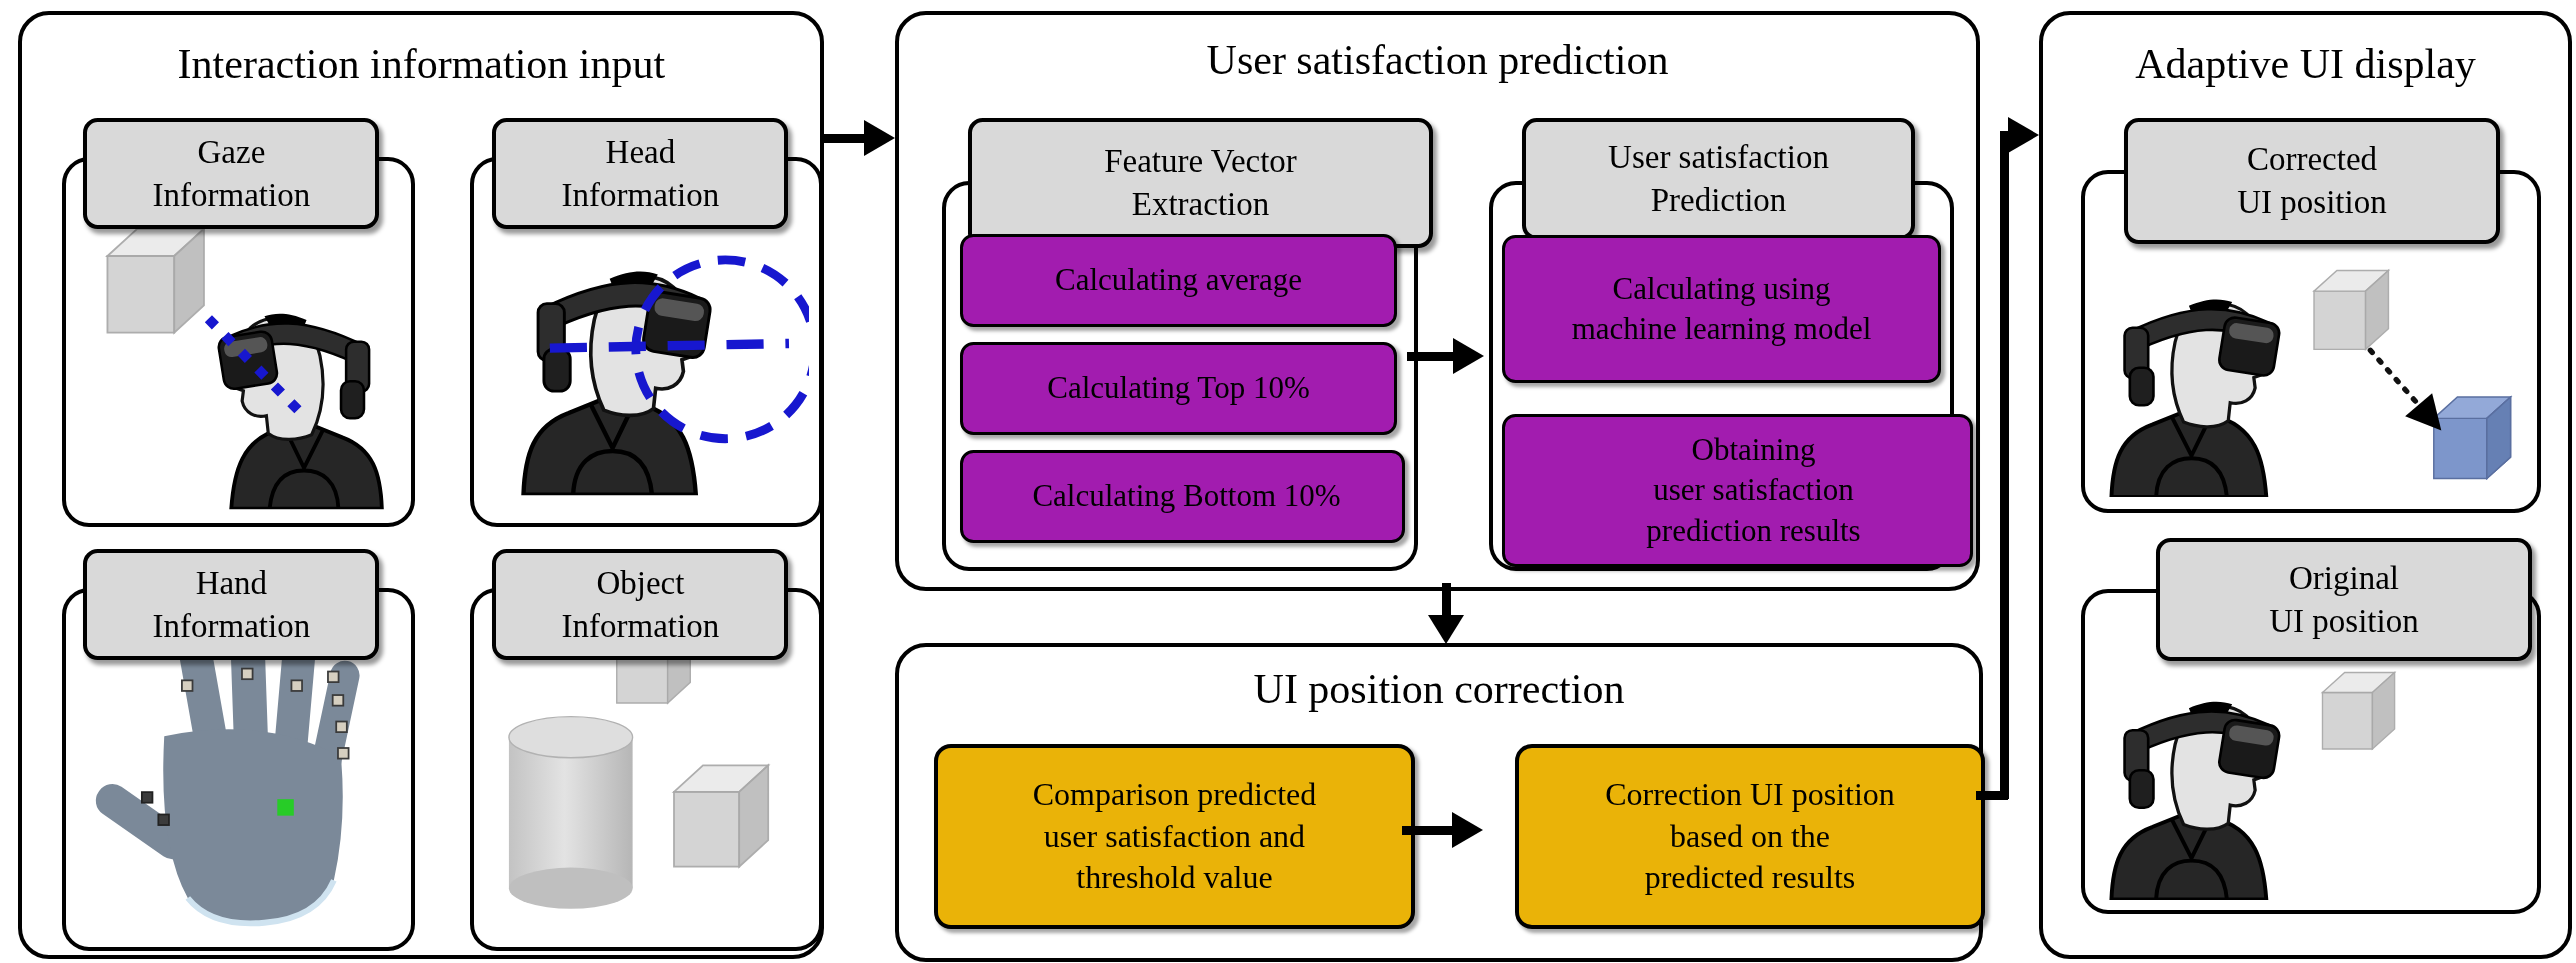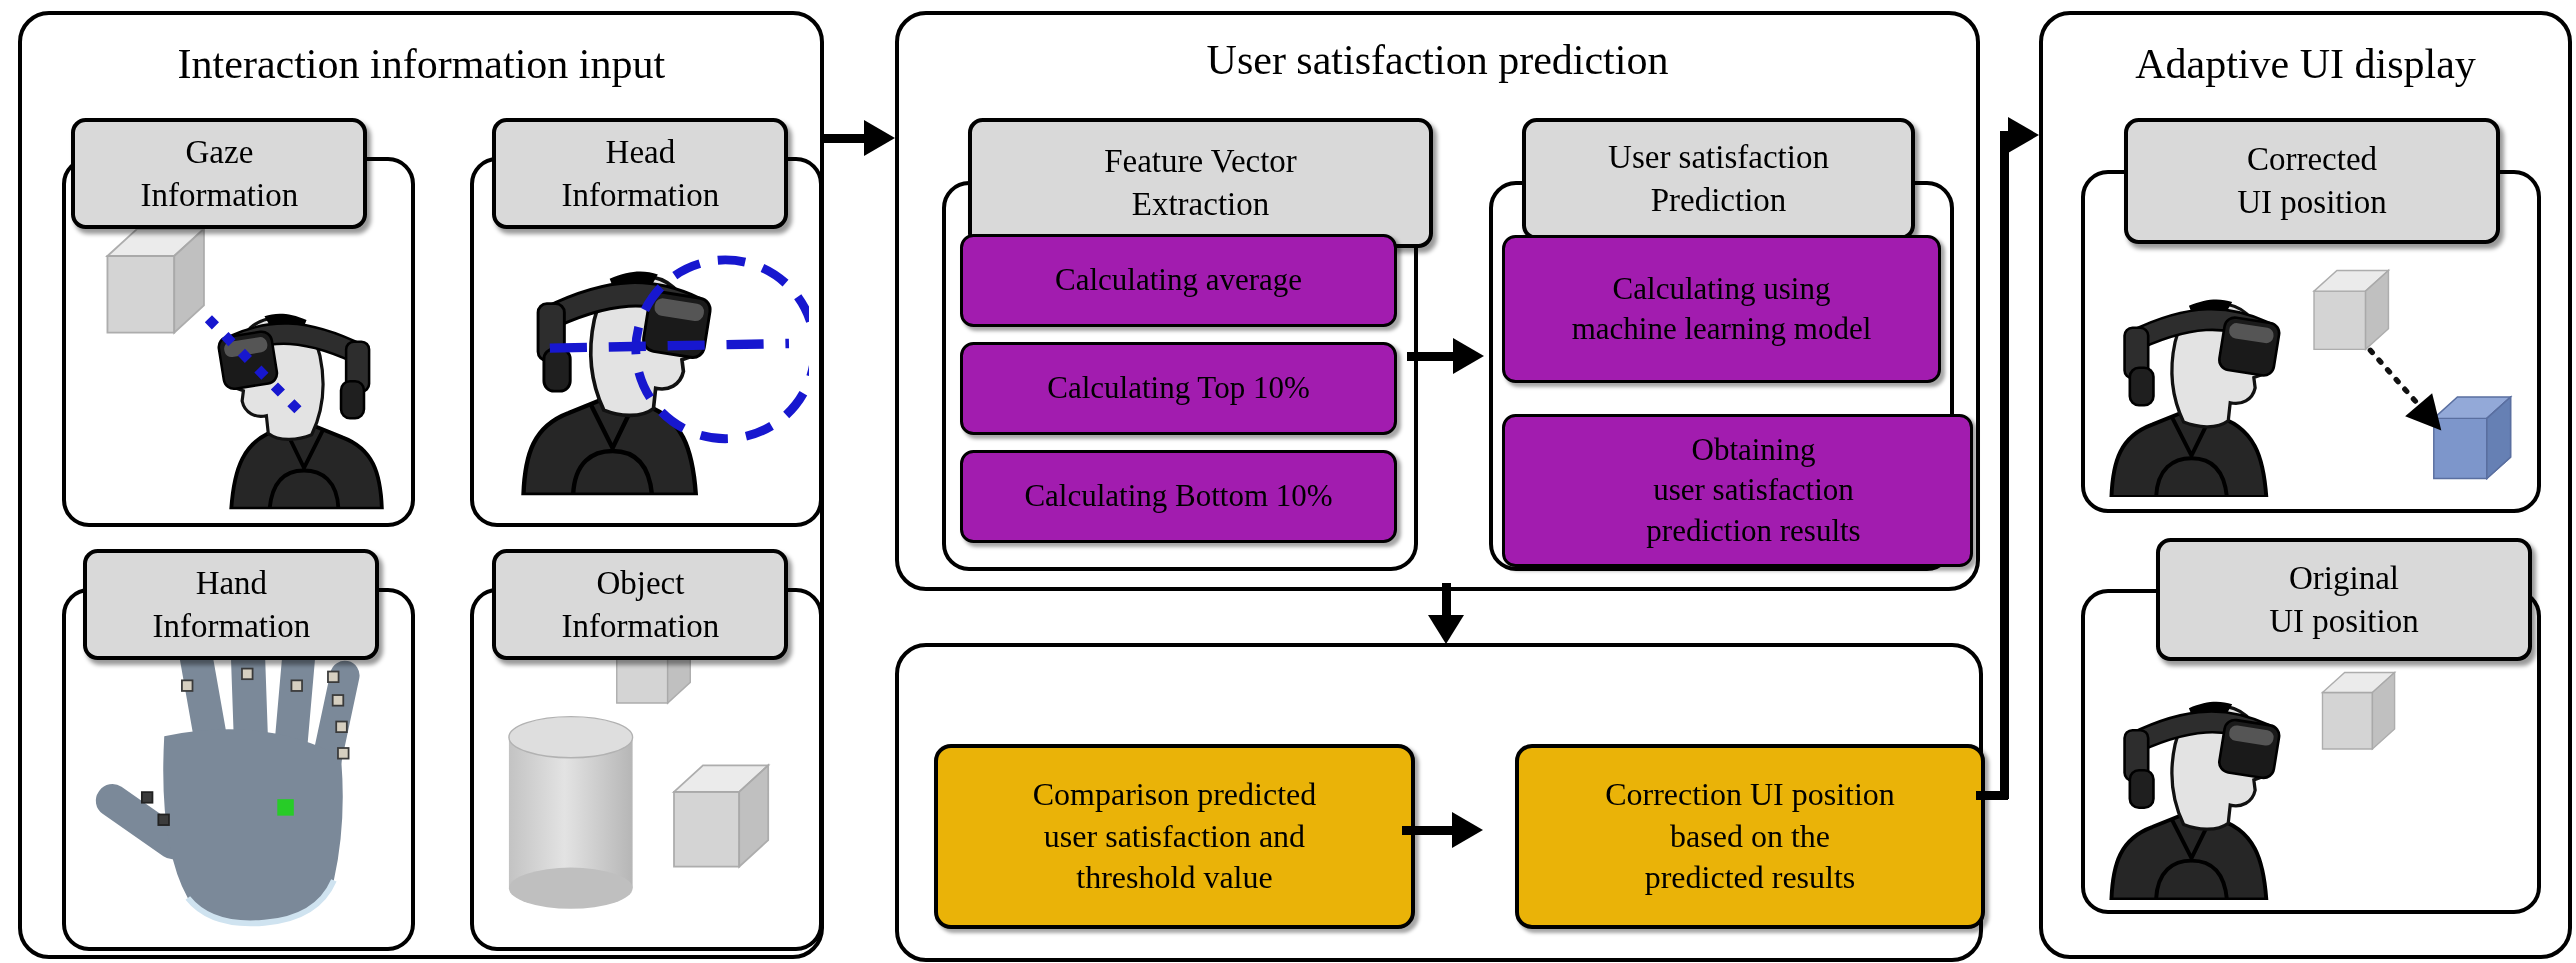--- a/index.html
+++ b/index.html
@@ -64,21 +64,21 @@
     </symbol>
   </defs>
 </svg>
 
 <div class="stage">
 
   <div class="panel" style="left:18.4px;top:11px;width:798px;height:940px;">
     <div class="ptitle" style="top:24.6px;">Interaction information input</div>
 
     <div class="cont" style="left:40px;top:142px;width:345px;height:362px;"></div>
-    <div class="hdr" style="left:49px;top:103px;width:288px;height:103px;text-align:center;">Gaze
+    <div class="hdr" style="left:61px;top:103px;width:288px;height:103px;text-align:center;">Gaze
 Information</div>
     <svg class="illus" style="left:48px;top:152px;width:331px;height:347px;" viewBox="0 0 562 590" preserveAspectRatio="none">
       <use href="#cube-grey" x="30" y="80" width="210" height="210"></use>
       <g transform="translate(562,0) scale(-1,1)">
         <use href="#vr-person" x="0" y="190" width="325" height="392"></use>
       </g>
       <line x1="235" y1="258" x2="392" y2="418" stroke="#1717cf" stroke-width="17" stroke-dasharray="17 23"></line>
     </svg>
 
     <div class="cont" style="left:448px;top:142px;width:345px;height:362px;"></div>
@@ -134,33 +134,34 @@
   </div>
 
   <div class="panel" style="left:895px;top:11px;width:1077px;height:572px;">
     <div class="ptitle" style="top:21px;">User satisfaction prediction</div>
 
     <div class="cont" style="left:43px;top:166px;width:468px;height:382px;"></div>
     <div class="hdr" style="left:69px;top:103px;width:457px;height:122px;">Feature Vector
 Extraction</div>
     <div class="step" style="left:61px;top:219px;width:431px;height:87px;">Calculating average</div>
     <div class="step" style="left:61px;top:327px;width:431px;height:87px;">Calculating Top 10%</div>
-    <div class="step" style="left:61px;top:435px;width:431px;height:87px;">Calculating Bottom 10%</div>
+    <div class="step" style="left:61px;top:435px;width:431px;height:87px;padding-left:8px;">Calculating Bottom 10%</div>
 
     <div class="cont" style="left:590px;top:166px;width:457px;height:382px;"></div>
     <div class="hdr" style="left:623px;top:103px;width:385px;height:114px;">User satisfaction
 Prediction</div>
     <div class="step" style="left:603px;top:220px;width:433px;height:142px;">Calculating using
 machine learning model</div>
     <div class="step" style="left:603px;top:399px;width:433px;height:147px;padding-left:32px;">Obtaining
 user satisfaction
 prediction results</div>
   </div>
 
   <div class="panel" style="left:895px;top:643px;width:1080px;height:311px;">
+    <div class="ptitle" style="top:18.4px;">UI position correction</div>
     <div class="step gstep" style="left:35px;top:97px;width:473px;height:177px;">Comparison predicted
 user satisfaction and
 threshold value</div>
     <div class="step gstep" style="left:592px;top:97px;width:462px;height:177px;margin-left:24px;">Correction UI position
 based on the
 predicted results</div>
   </div>
 
   <div class="panel" style="left:2039px;top:11px;width:525px;height:940px;">
     <div class="ptitle" style="top:24.6px;">Adaptive UI display</div>

